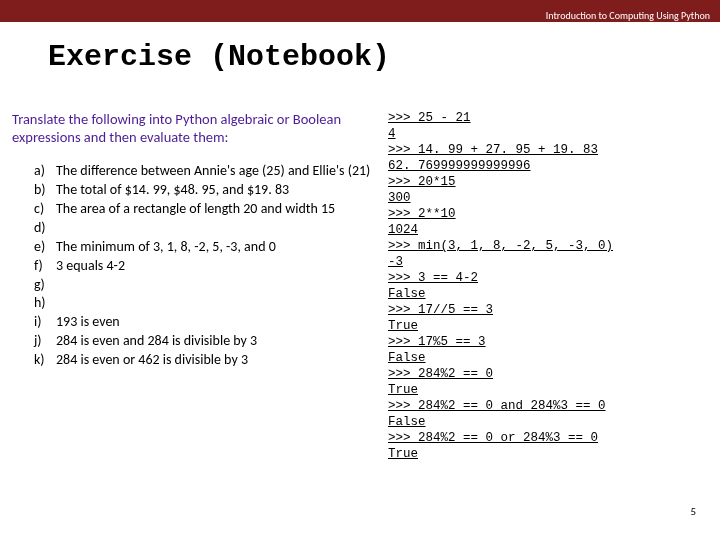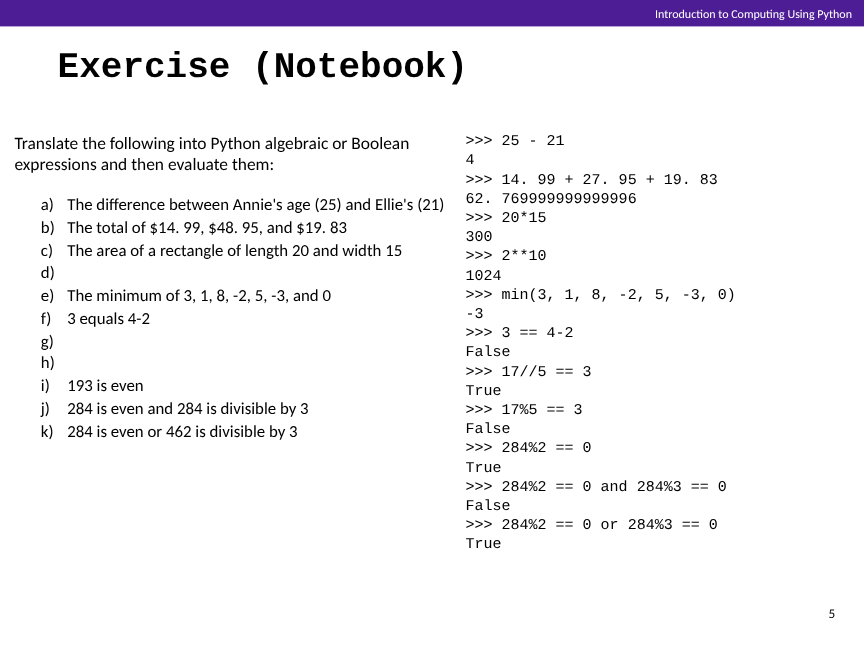--- a/index.html
+++ b/index.html
@@ -1,28 +1,28 @@
 <!DOCTYPE html>
 <html><head>
 <meta charset="utf-8">
 <style>
   * { margin: 0; padding: 0; box-sizing: border-box; }
   html, body { width: 720px; height: 540px; font-family: Calibri, "Segoe UI", Arial, sans-serif; background: #fff; }
   .page { width: 720px; height: 540px; position: relative; }
-  .header-bar { height: 22px; background: #4c1d95; display: flex; justify-content: flex-end; align-items: center; padding-right: 10px; }
+  .header-bar { height: 22px; background: #7f1d1d; display: flex; justify-content: flex-end; align-items: flex-end; padding-right: 10px; }
   .header-text { color: #fff; font-size: 10px; font-weight: 500; }
   .title { font-size: 30px; font-weight: 700; color: #000; padding: 18px 0 8px 48px; font-family: Liberation Mono, monospace; }
   .content { display: flex; padding-top: 28px; }
   .left { flex: 0 0 380px; padding-left: 12px; }
-  .intro { font-size: 14.5px; line-height: 1.25; color: #000000; margin-bottom: 16px; }
+  .intro { font-size: 14.5px; line-height: 1.25; color: #4c1d95; margin-bottom: 16px; }
   .items { }
   .item { display: flex; font-size: 14px; line-height: 1.35; padding-left: 22px; }
   .item .bullet { width: 22px; flex: 0 0 22px; }
   .item .text sup { font-size: 9px; vertical-align: super; }
-  .right { flex: 1; padding-left: 8px; }
+  .right { flex: 1; padding-left: 8px; text-decoration: underline; }
   .code { font-family: "Courier New", monospace; font-size: 12.5px; line-height: 1.28; white-space: pre; color: #000; }
   .page-num { position: absolute; right: 24px; bottom: 22px; font-size: 11px; color: #000; }
 </style>
 </head>
 <body>
 
 <div class="page">
 
   <div class="header-bar">
     <span class="header-text">Introduction to Computing Using Python</span>

